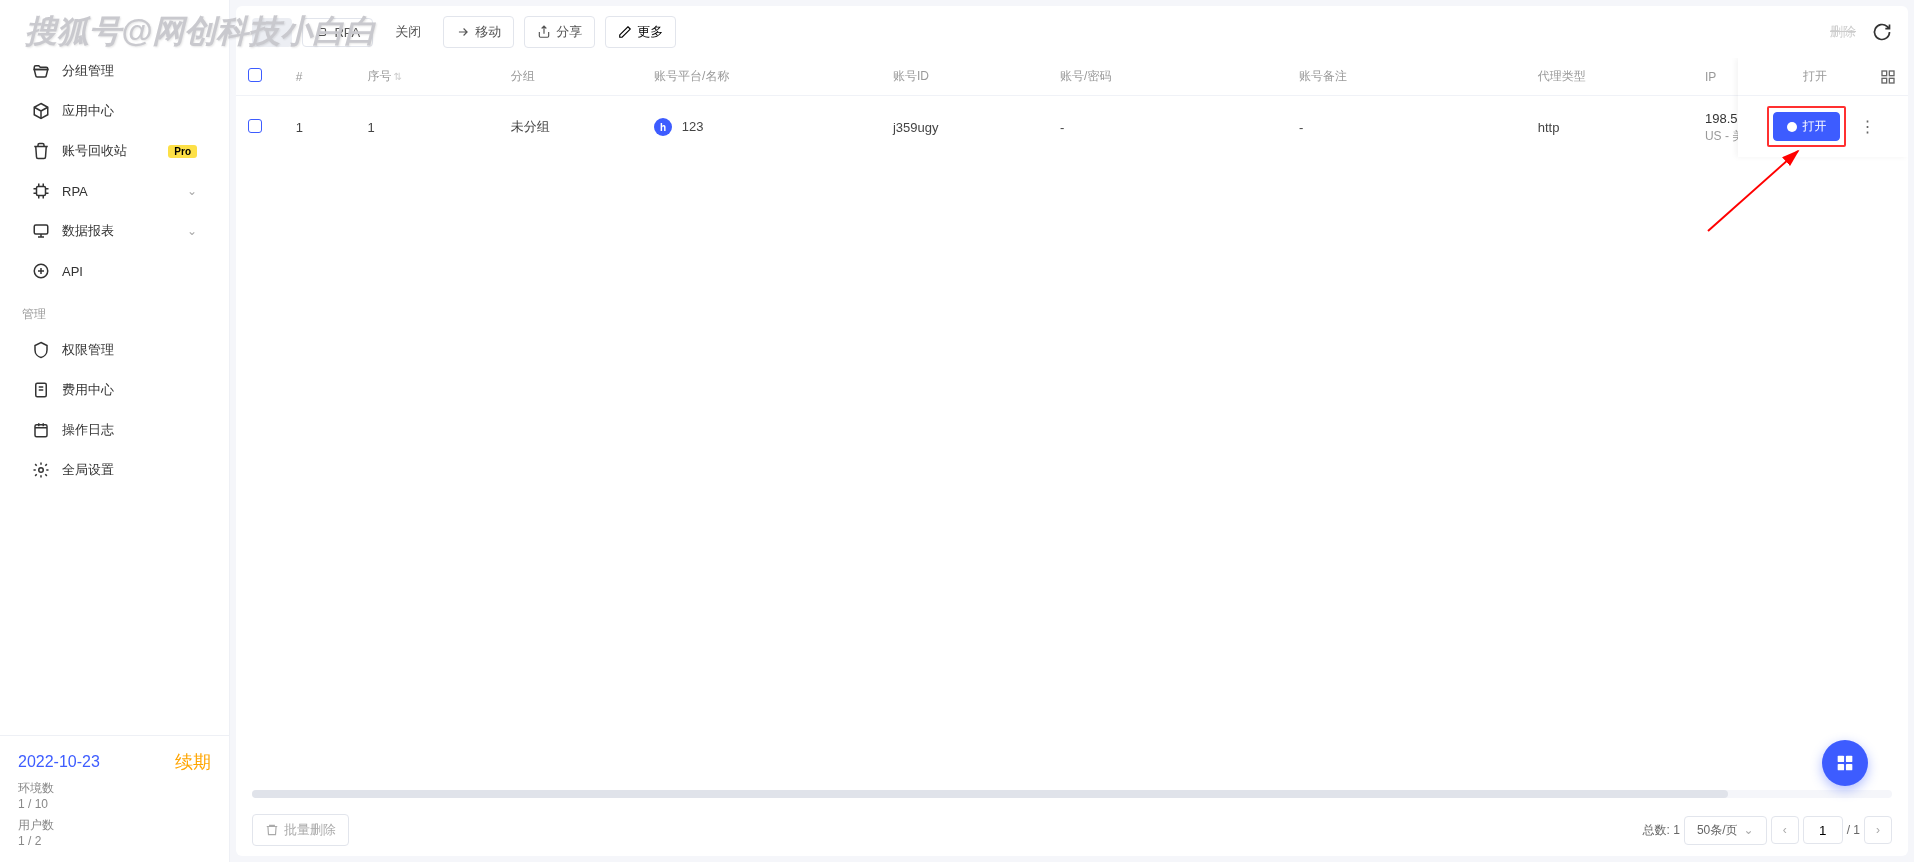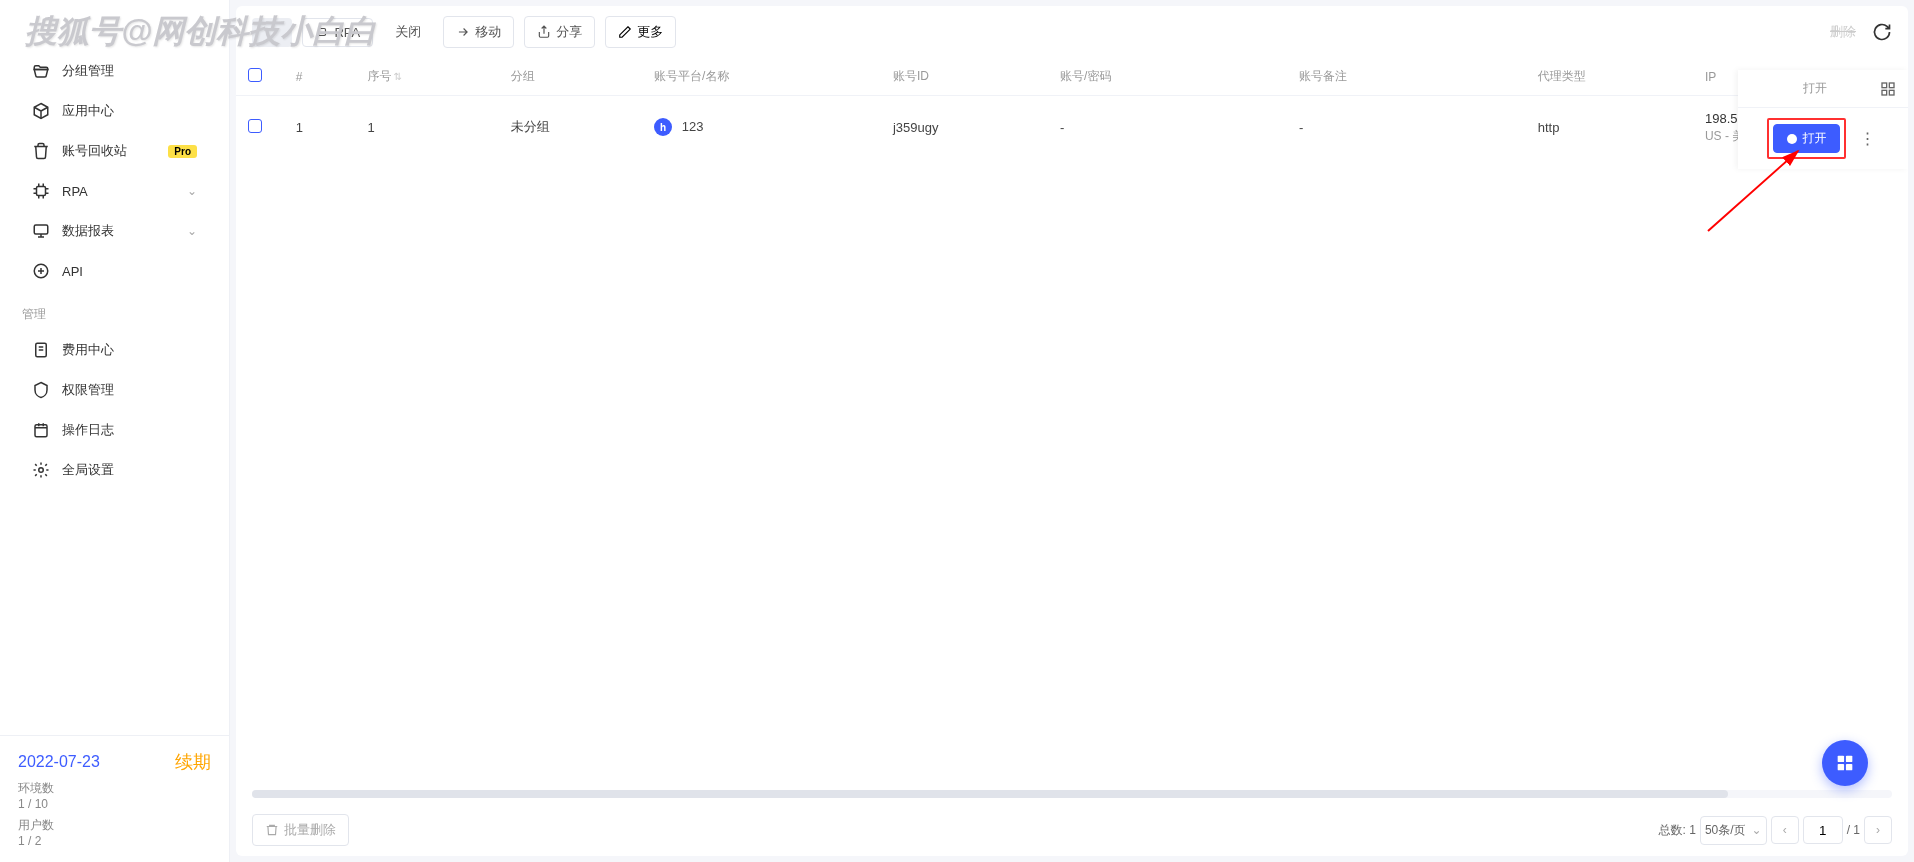--- a/index.html
+++ b/index.html
@@ -33,32 +33,32 @@
 
 .table-wrap { flex: 1; overflow: auto; position: relative; }
 .table { width: 100%; border-collapse: collapse; }
 .table th { text-align: left; font-weight: 400; color: #999; font-size: 12px; padding: 10px 12px; background: #fff; border-bottom: 1px solid #f0f2f7; }
 .table td { padding: 14px 12px; color: #444; font-size: 13px; vertical-align: middle; }
 .checkbox { width: 14px; height: 14px; border: 1.5px solid #3d5cff; border-radius: 3px; display: inline-block; cursor: pointer; }
 .platform-icon { display: inline-flex; width: 18px; height: 18px; background: #3d5cff; color: #fff; border-radius: 50%; align-items: center; justify-content: center; font-size: 10px; font-weight: bold; margin-right: 6px; }
 .ip-cell { line-height: 1.4; }
 .ip-addr { color: #333; }
 .ip-loc { color: #999; font-size: 12px; }
-.action-col { position: absolute; right: 0; top: 12px; width: 170px; background: #fff; box-shadow: -2px 0 6px rgba(0,0,0,0.05); }
+.action-col { position: absolute; right: 0; top: 0; width: 170px; background: #fff; box-shadow: -2px 0 6px rgba(0,0,0,0.05); }
 .action-header { padding: 10px 12px; color: #999; font-size: 12px; text-align: center; border-bottom: 1px solid #f0f2f7; display: flex; align-items: center; justify-content: space-between; }
 .action-row { padding: 10px 12px; display: flex; align-items: center; gap: 10px; justify-content: center; }
 .action-row-hl { border: 2px solid #ff3030; padding: 4px; border-radius: 2px; }
 .more-dots { cursor: pointer; color: #666; padding: 4px; font-size: 16px; }
 .grid-icon { cursor: pointer; color: #666; }
 
 
 .footer { display: flex; align-items: center; padding: 10px 16px; gap: 12px; }
 .footer-left { }
 .footer-right { margin-left: auto; display: flex; align-items: center; gap: 4px; color: #666; font-size: 12px; }
-.select { border: 1px solid #e2e5ec; padding: 5px 4px; border-radius: 4px; background: #fff; display: inline-flex; align-items: center; gap: 6px; cursor: pointer; }
+.select { border: 1px solid #e2e5ec; padding: 5px 12px; border-radius: 4px; background: #fff; display: inline-flex; align-items: center; gap: 6px; cursor: pointer; }
 .page-btn { width: 28px; height: 28px; display: inline-flex; align-items: center; justify-content: center; border: 1px solid #e2e5ec; border-radius: 4px; cursor: pointer; color: #aaa; }
 .page-input { width: 40px; height: 28px; border: 1px solid #e2e5ec; border-radius: 4px; text-align: center; }
 
 
 .watermark { position: absolute; top: 10px; left: 25px; font-size: 32px; font-weight: bold; color: rgba(200,200,205,0.98); z-index: 1000; pointer-events: none; text-shadow: 1px 1px 2px rgba(0,0,0,0.1); font-style: italic; text-align: center; }
 
 
 .fab { position: absolute; right: 40px; bottom: 70px; width: 46px; height: 46px; background: #3d5cff; border-radius: 50%; display: flex; align-items: center; justify-content: center; color: #fff; box-shadow: 0 4px 12px rgba(61,92,255,0.4); cursor: pointer; }
 
 
@@ -143,60 +143,60 @@
             </svg>
         </span>
         <span class="label">API</span>
       </div>
 
       <div class="sidebar-section">管理</div>
 
       <div class="sidebar-item">
         <span class="icon">
           <svg width="18" height="18" viewBox="0 0 24 24" fill="none" stroke="currentColor" stroke-width="2">
+              <path d="M12 2l8 4v6c0 5-3.5 9-8 10-4.5-1-8-5-8-10V6l8-4z"></path>
+            </svg>
+        </span>
+        <span class="label">权限管理</span>
+      </div>
+
+      <div class="sidebar-item">
+        <span class="icon">
+          <svg width="18" height="18" viewBox="0 0 24 24" fill="none" stroke="currentColor" stroke-width="2">
               <rect x="5" y="3" width="14" height="18" rx="2"></rect>
               <path d="M9 8h6M9 12h6"></path>
             </svg>
         </span>
         <span class="label">费用中心</span>
       </div>
 
       <div class="sidebar-item">
         <span class="icon">
           <svg width="18" height="18" viewBox="0 0 24 24" fill="none" stroke="currentColor" stroke-width="2">
-              <path d="M12 2l8 4v6c0 5-3.5 9-8 10-4.5-1-8-5-8-10V6l8-4z"></path>
-            </svg>
-        </span>
-        <span class="label">权限管理</span>
-      </div>
-
-      <div class="sidebar-item">
-        <span class="icon">
-          <svg width="18" height="18" viewBox="0 0 24 24" fill="none" stroke="currentColor" stroke-width="2">
               <rect x="4" y="5" width="16" height="16" rx="2"></rect>
               <path d="M4 9h16M9 3v4M15 3v4"></path>
             </svg>
         </span>
         <span class="label">操作日志</span>
       </div>
 
       <div class="sidebar-item">
         <span class="icon">
           <svg width="18" height="18" viewBox="0 0 24 24" fill="none" stroke="currentColor" stroke-width="2">
               <circle cx="12" cy="12" r="3"></circle>
               <path d="M12 2v3M12 19v3M4.2 4.2l2.1 2.1M17.7 17.7l2.1 2.1M2 12h3M19 12h3M4.2 19.8l2.1-2.1M17.7 6.3l2.1-2.1"></path>
             </svg>
         </span>
         <span class="label">全局设置</span>
       </div>
     </div>
 
     <div class="sidebar-bottom">
       <div class="sidebar-date">
-        <span>2022-07-23</span>
+        <span>2022-10-23</span>
         <span class="sidebar-renew">续期</span>
       </div>
       <div class="sidebar-stat">
         <span>环境数</span>
         <span>1 / 10</span>
       </div>
       <div class="sidebar-stat">
         <span>用户数</span>
         <span>1 / 2</span>
       </div>

